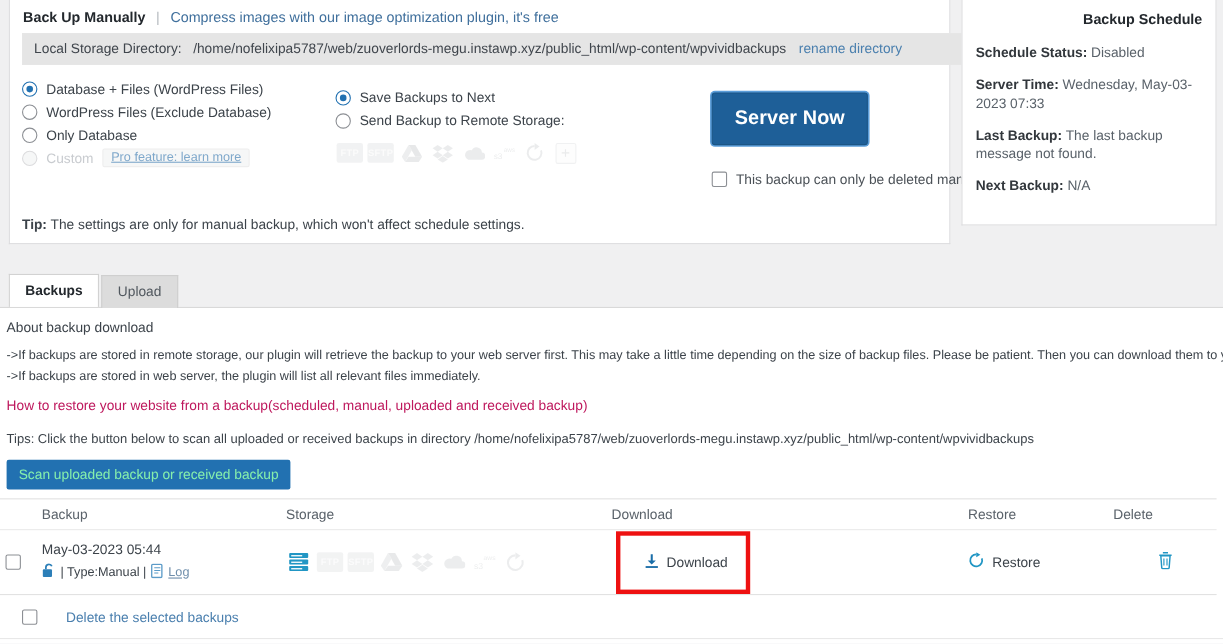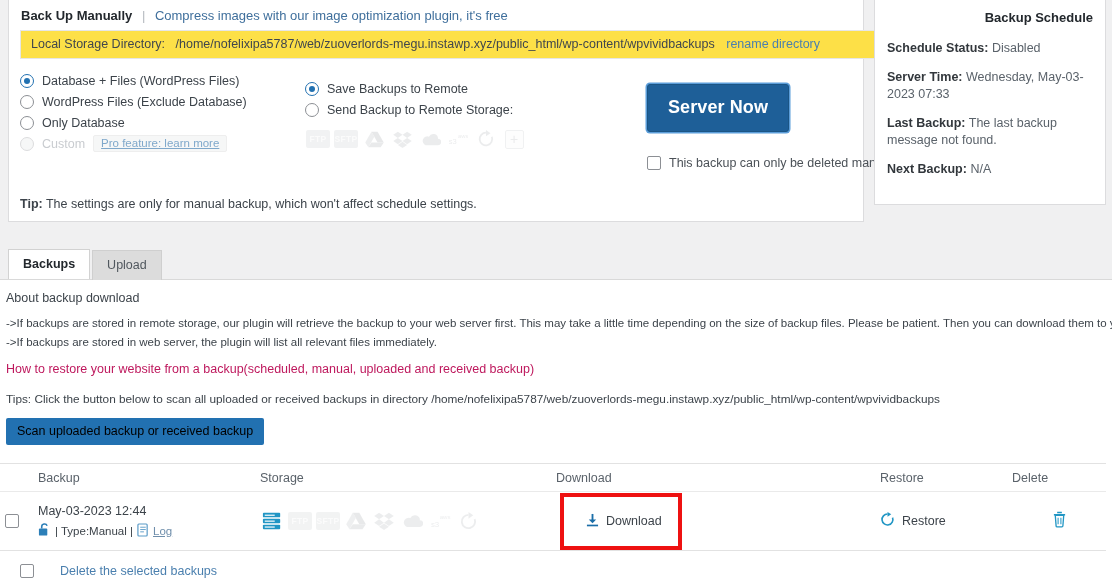--- a/index.html
+++ b/index.html
@@ -46,21 +46,21 @@
   }
   .manual-head .mh-link {
     color: #3f6f9c;
     text-decoration: none;
     text-align: center;
   }
 
   .dir-bar {
     margin: 0 0 0 11px;
     width: 898px;
-    background: #fde047;
+    background: #e5e5e5;
     border: 1px solid #e6e6e6;
     padding: 6px 10px 7px 10px;
     font-size: 12.5px;
     color: #40464d;
     white-space: nowrap;
   }
   .dir-bar .dir-label { }
   .dir-bar .dir-path { margin-left: 7px; }
   .dir-bar .dir-rename {
     color: #4a7fae;
@@ -276,27 +276,27 @@
   }
   .tips-line {
     font-size: 11.8px;
     color: #3c434a;
     margin-bottom: 12px;
     white-space: nowrap;
   }
   .btn-scan {
     display: inline-block;
     background: #2271b1;
-    color: #000000;
+    color: #86efac;
     border: none;
     font-size: 12.5px;
     padding: 6px 11px 7px 11px;
     border-radius: 2px;
     cursor: pointer;
-    margin-bottom: 18px;
+    margin-bottom: 8px;
   }
 
   
   .tbl {
     border-top: 1px solid #e2e2e2;
     border-bottom: 1px solid #e2e2e2;
     width: 1112px;
     margin-left: -6px;
   }
   .trow {
@@ -407,21 +407,21 @@
         <div class="radio-row">
           <span class="radio disabled"></span>
           <span class="radio-label dim">Custom</span>
           <a class="pro-pill" href="#">Pro feature: learn more</a>
         </div>
       </div>
 
       <div class="col-right">
         <div class="radio-row">
           <span class="radio checked"></span>
-          <span class="radio-label">Save Backups to Remote</span>
+          <span class="radio-label">Save Backups to Next</span>
         </div>
         <div class="radio-row">
           <span class="radio"></span>
           <span class="radio-label">Send Backup to Remote Storage:</span>
         </div>
 
         <div class="provider-row">
           <span class="prov">
             <span class="prov-tag">FTP</span>
           </span>
@@ -525,21 +525,21 @@
       <div class="c-restore">Restore</div>
       <div class="c-delete">Delete</div>
     </div>
 
     <div class="trow tbody">
       <div class="c-check">
         <span class="cbox"></span>
       </div>
 
       <div class="c-backup">
-        <div class="bk-date">May-03-2023 12:44</div>
+        <div class="bk-date">May-03-2023 05:44</div>
         <div class="bk-meta">
           <span>
             <svg width="13" height="14" viewBox="0 0 14 15">
                 <path d="M4 6V4a3 3 0 0 1 5.8-1" stroke="#2c7fb8" stroke-width="1.7" fill="none"></path>
                 <rect x="1" y="6" width="9" height="7.5" rx="1" fill="#2c7fb8"></rect>
               </svg>
           </span>
           <span class="typ">| Type:Manual |</span>
           <span>
             <svg width="12" height="14" viewBox="0 0 13 15">

